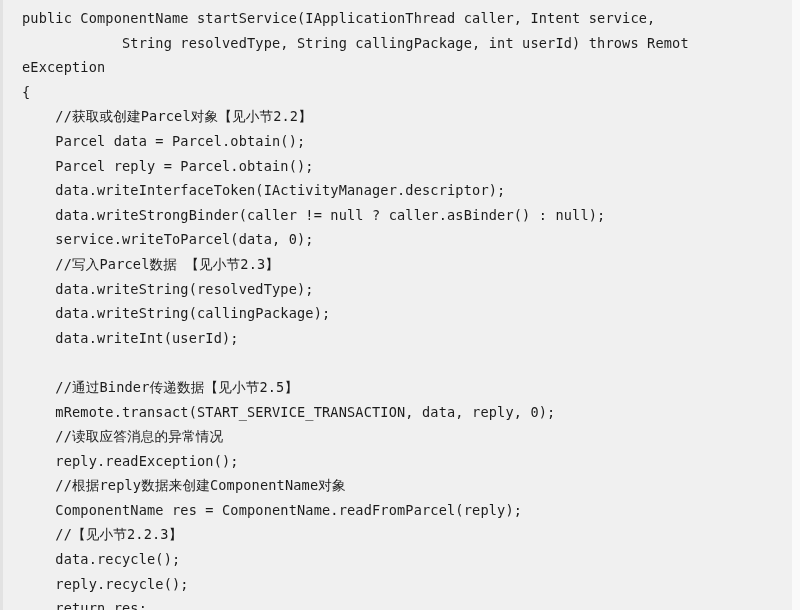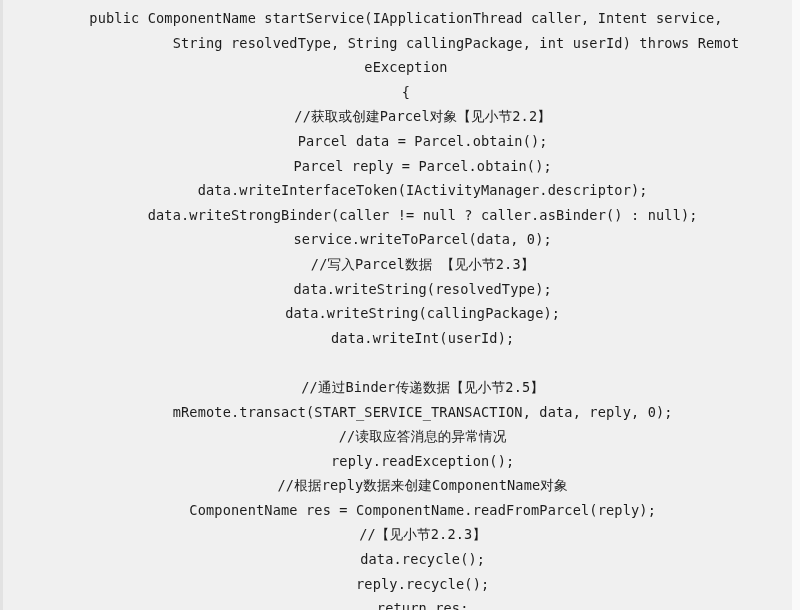--- a/index.html
+++ b/index.html
@@ -16,21 +16,20 @@
   }
 
   #code-block {
     position: relative;
     box-sizing: border-box;
     width: 800px;
     height: 610px;
     background: #f0f0f0;
     border-left: 3px solid #e2e2e2;
     padding: 6px 0 0 0;
-    text-align: center;
   }
 
   
   #code-block::after {
     content: "";
     position: absolute;
     top: 0;
     right: 0;
     width: 8px;
     height: 100%;

